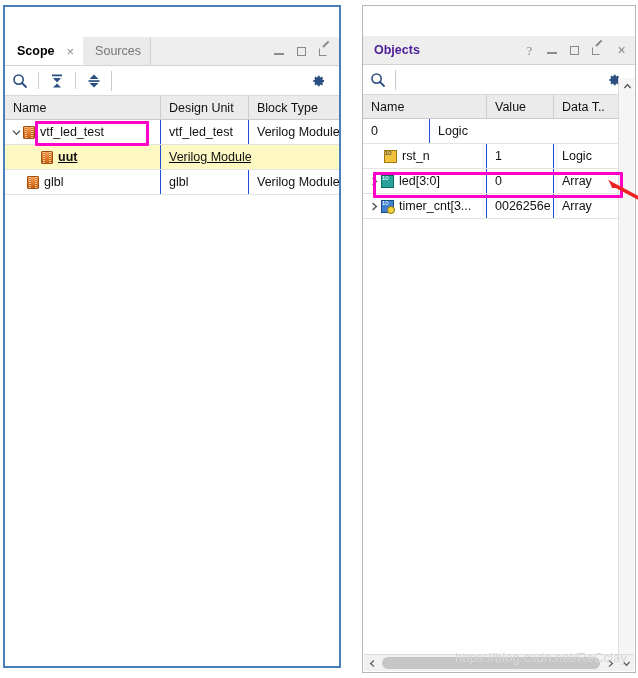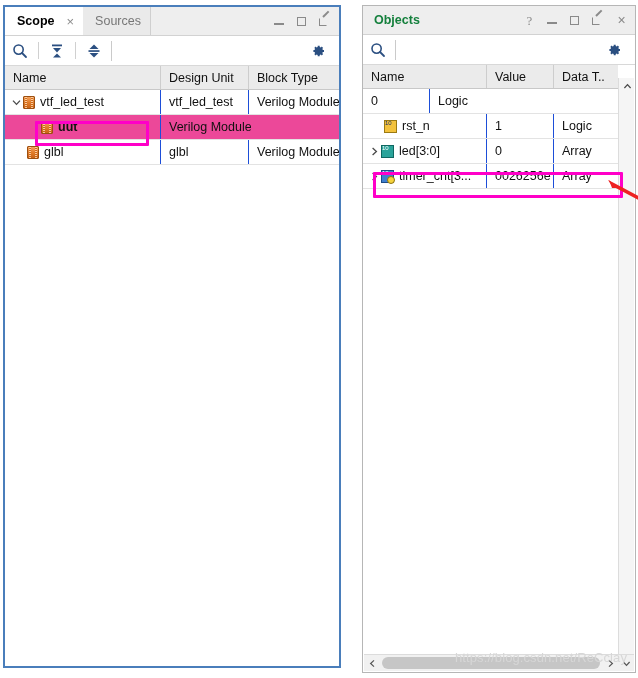--- a/index.html
+++ b/index.html
@@ -48,20 +48,21 @@
 
   
   .titlebar {
     position: relative;
     height: 29px;
     background: #eeeeee;
     border-bottom: 1px solid #d2d2d2;
     display: flex;
     align-items: stretch;
     box-sizing: border-box;
+    margin-top: 30px;
   }
 
   .tab {
     display: flex;
     align-items: center;
     padding: 0 9px 0 12px;
     font-size: 12.5px;
     color: #777777;
     background: #eaeaea;
     cursor: default;
@@ -87,21 +88,21 @@
     border-left: 1px solid #cfcfcf;
   }
   .tab-filler-nb { flex: 1; background: #eeeeee; }
 
   .panel-title {
     display: flex;
     align-items: center;
     padding-left: 11px;
     font-size: 12.5px;
     font-weight: bold;
-    color: #15803d;
+    color: #4c1d95;
     user-select: none;
   }
 
   .winctl {
     display: flex;
     align-items: center;
     padding-right: 7px;
     gap: 10px;
   }
   .winctl .wc {
@@ -218,21 +219,21 @@
     white-space: nowrap;
     user-select: none;
   }
   .row {
     display: flex;
     height: 25px;
     box-sizing: border-box;
     border-bottom: 1px solid #e3e3e3;
     background: #ffffff;
   }
-  .row.selected { background: #ec4899; }
+  .row.selected { background: #fef9c3; text-decoration: underline; }
   .cell {
     display: flex;
     align-items: center;
     padding-left: 8px;
     font-size: 12.5px;
     color: #111111;
     border-right: 1px solid #1d4ed8;
     box-sizing: border-box;
     overflow: hidden;
     white-space: nowrap;

